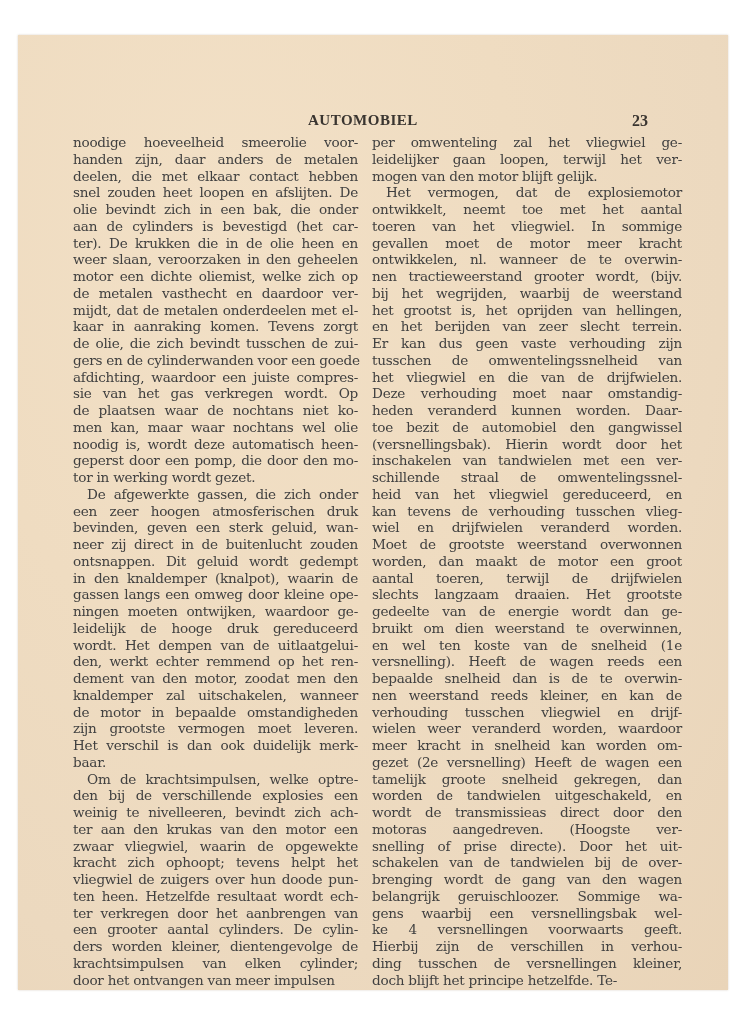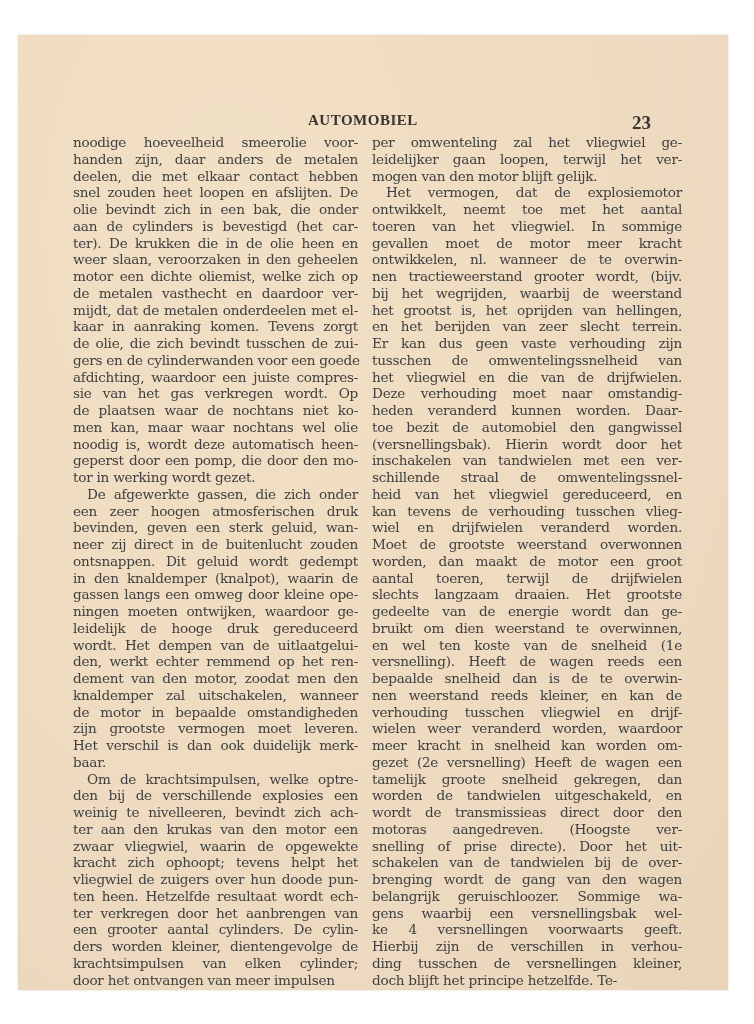--- a/index.html
+++ b/index.html
@@ -12,21 +12,21 @@
     box-shadow: 0 0 2px rgba(150,120,90,0.35);
   }
   .header {
     position: absolute; top: 94px; left: 0; width: 754px; height: 20px;
     font-family: "Liberation Serif", serif; color: #3a3530; margin-top: 18px;
   }
   .running-title {
     position: absolute; left: 308px; top: 0; font-size: 15px; font-weight: bold; letter-spacing: 0.5px;
   }
   .page-number {
-    position: absolute; left: 632px; top: 0; font-size: 19px; font-weight: bold;
+    position: absolute; left: 632px; top: 0; font-size: 16px; font-weight: bold;
   }
   .col {
     position: absolute; top: 134px;
     font-family: "DejaVu Serif", serif; font-size: 13.6px; line-height: 16.75px;
     color: #404040; letter-spacing: -0.25px;
   }
   .col-left { left: 73px; width: 285px; }
   .col-right { left: 372px; width: 310px; }
   .line {
     display: block; white-space: nowrap; text-align: justify; text-align-last: justify; height: 16.75px;

